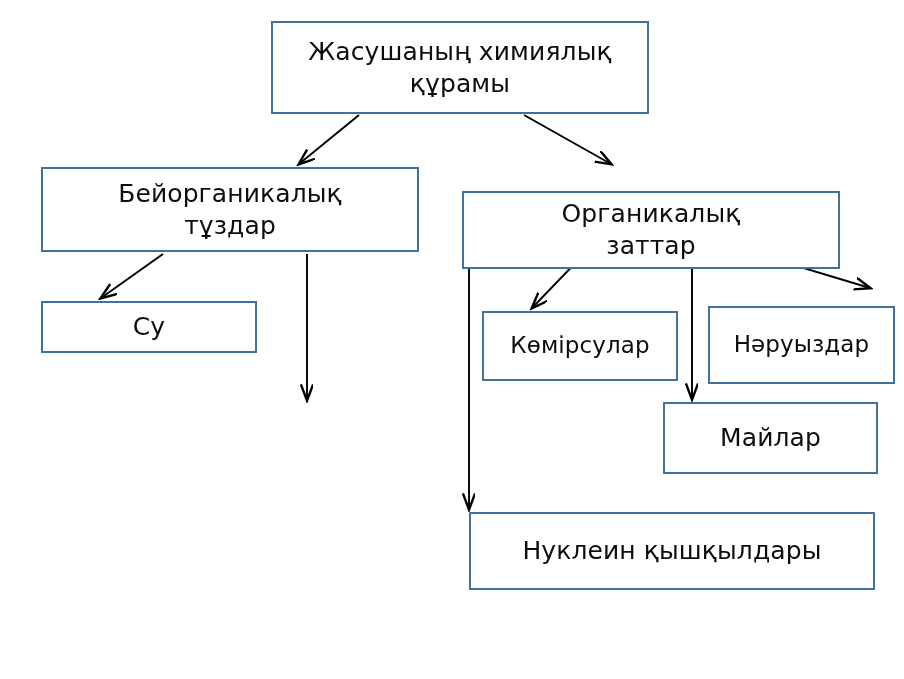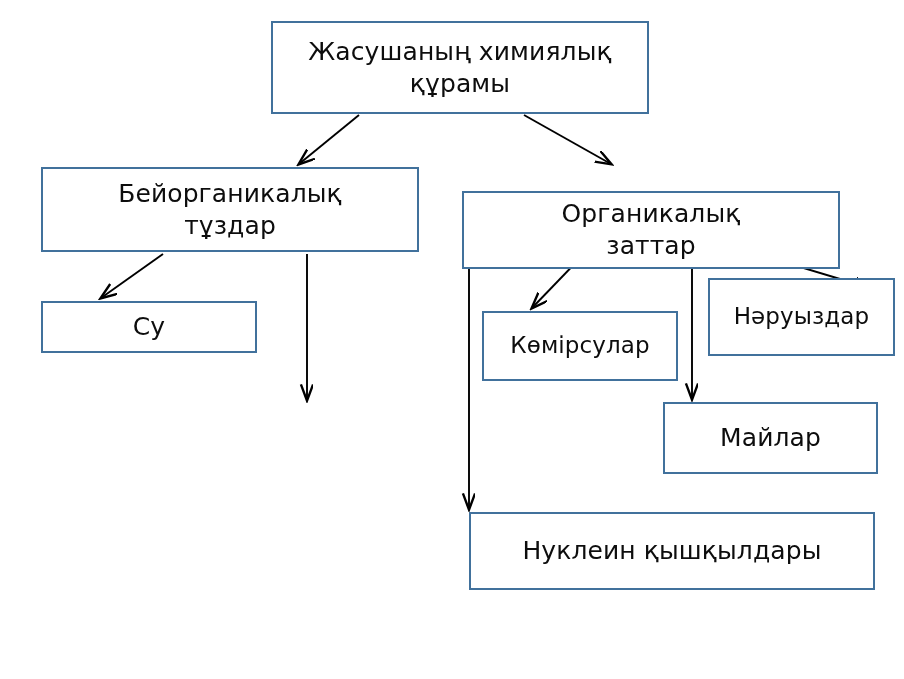--- a/index.html
+++ b/index.html
@@ -48,21 +48,21 @@
     white-space: pre-line;
   }
 
   
   .n-root       { left: 271px; top: 21px;  width: 378px; height: 93px;  }
   .n-inorganic  { left: 41px;  top: 167px; width: 378px; height: 85px;  }
   .n-organic    { left: 462px; top: 167px; width: 378px; height: 78px; margin-top: 24px;  }
   .n-water      { left: 41px;  top: 301px; width: 216px; height: 52px;  }
   .n-minsalts   { left: 192px; top: 403px; width: 230px; height: 90px;  }
   .n-carbs      { left: 482px; top: 311px; width: 196px; height: 70px;  }
-  .n-proteins   { left: 708px; top: 278px; width: 187px; height: 78px;  }
+  .n-proteins   { left: 708px; top: 306px; width: 187px; height: 78px;  }
   .n-fats       { left: 663px; top: 402px; width: 215px; height: 72px;  }
   .n-nucleic    { left: 469px; top: 512px; width: 406px; height: 78px;  }
 
   
   .n-carbs     { font-size: 23px; }
   .n-proteins  { font-size: 23px; }
 </style>
 </head>
 <body>
 

